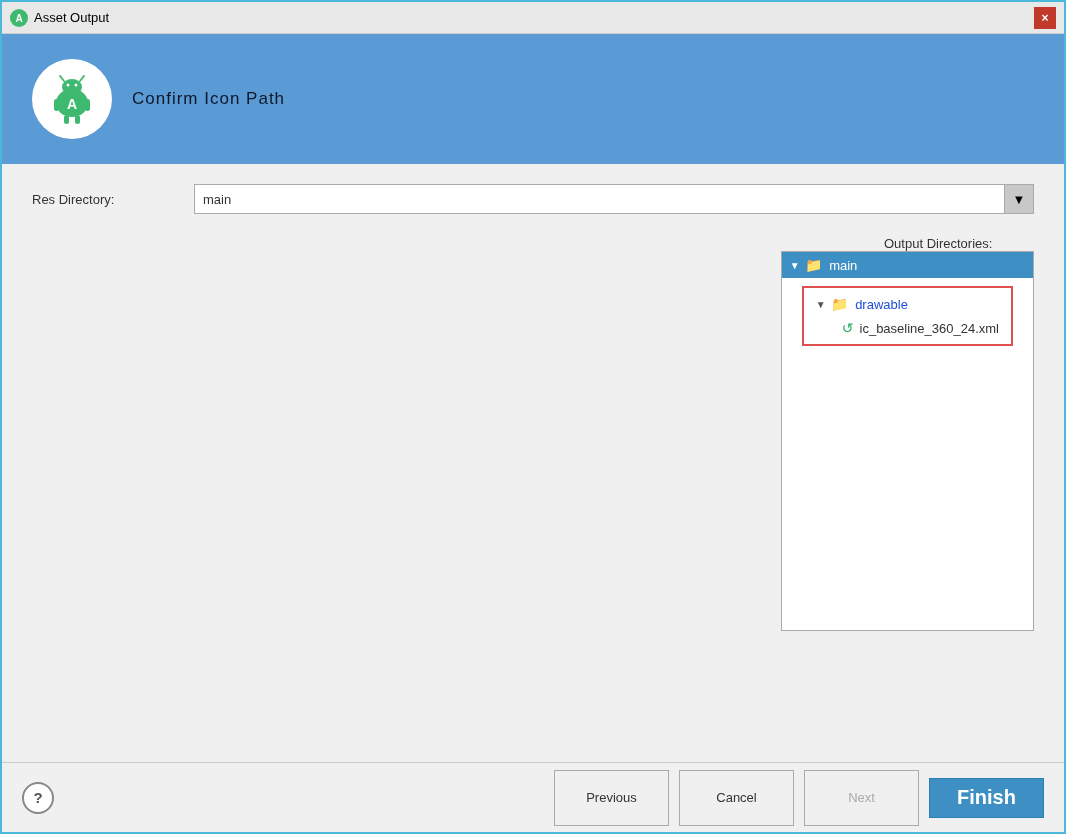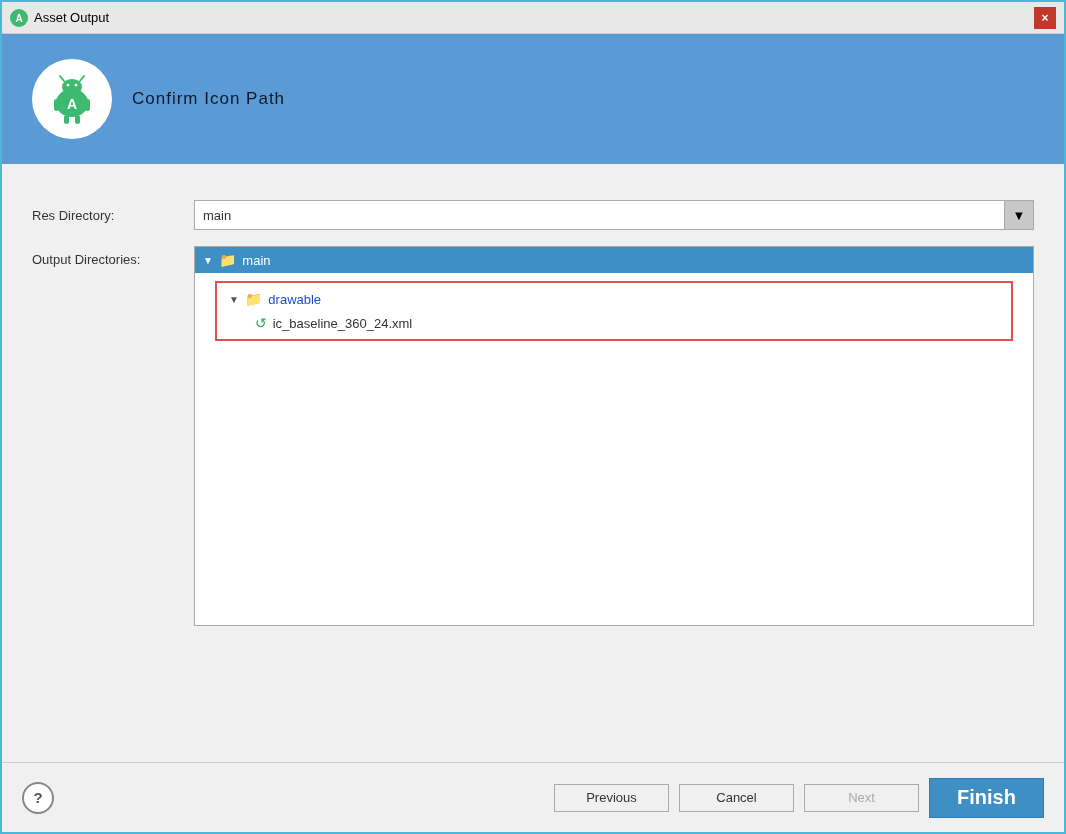--- a/index.html
+++ b/index.html
@@ -83,21 +83,21 @@
       color: #0f172a;
       font-size: 17px;
       font-weight: 300;
       letter-spacing: 1px;
     }
 
     
     .content-area {
       flex: 1;
       background: #f0f0f0;
-      padding: 36px 30px;
+      padding: 20px 30px;
       display: flex;
       flex-direction: column;
       gap: 16px;
       overflow: hidden;
     }
 
     
     .form-row {
       display: flex;
       align-items: center;
@@ -134,22 +134,22 @@
       display: flex;
       align-items: center;
       justify-content: center;
       pointer-events: none;
       border: 1px solid #aaa;
     }
 
     
     .output-row {
       display: flex;
-      align-items: flex-start;
-      gap: 12px;
+      align-items: flex-end;
+      flex-direction: column;
     }
     .output-label {
       font-size: 13px;
       color: #333;
       min-width: 150px;
       font-weight: 500;
       padding-top: 6px;
     }
     .tree-container {
       flex: 1;
@@ -255,21 +255,21 @@
       display: flex;
       align-items: center;
       justify-content: center;
     }
     .bottom-right {
       display: flex;
       align-items: center;
       gap: 10px;
     }
     .btn-default {
-      height: 28px;
+      height: 56px;
       min-width: 115px;
       border: 1px solid #aaa;
       background: #f0f0f0;
       font-size: 13px;
       color: #333;
       cursor: pointer;
       padding: 0 16px;
     }
     .btn-primary {
       height: 40px;

